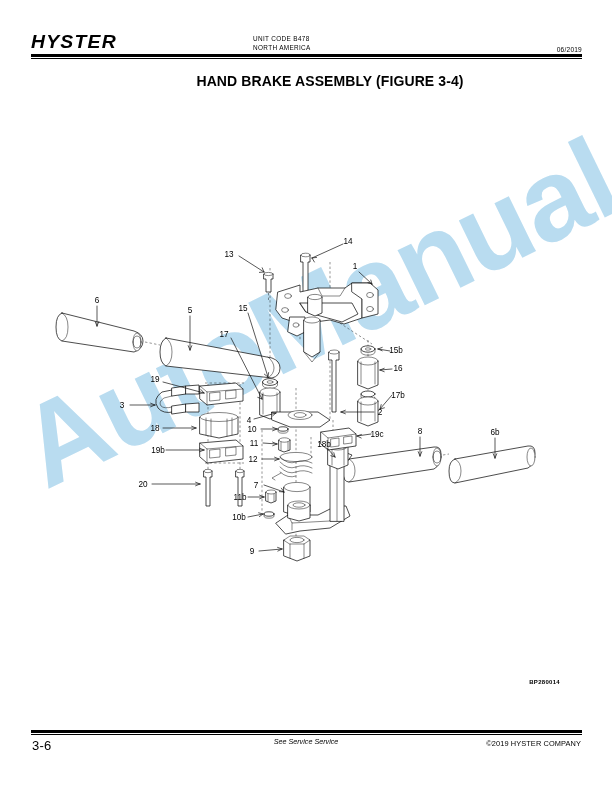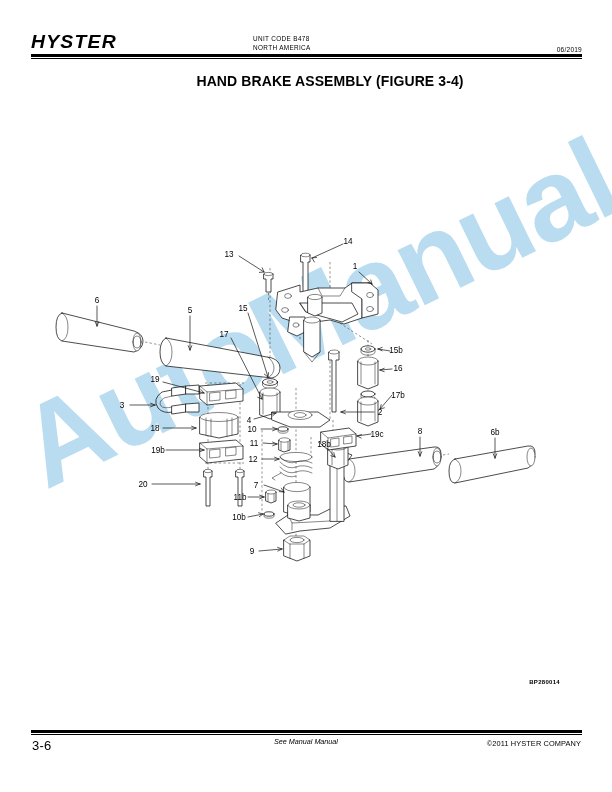--- a/index.html
+++ b/index.html
@@ -574,17 +574,17 @@
 
   </svg>
   </div>
 
   <div id="drawing-no">BP280014</div>
 
   <div id="footer-rule"></div>
   <div id="footer-rule-thin"></div>
   <div id="page-num">3-6</div>
   <div id="footer-center">
-    <div>See Manual Manual</div>
+    <div>See Service Service</div>
   </div>
-  <div id="footer-right">©2011 HYSTER COMPANY</div>
+  <div id="footer-right">©2019 HYSTER COMPANY</div>
 
 </div>
 
 </body></html>

